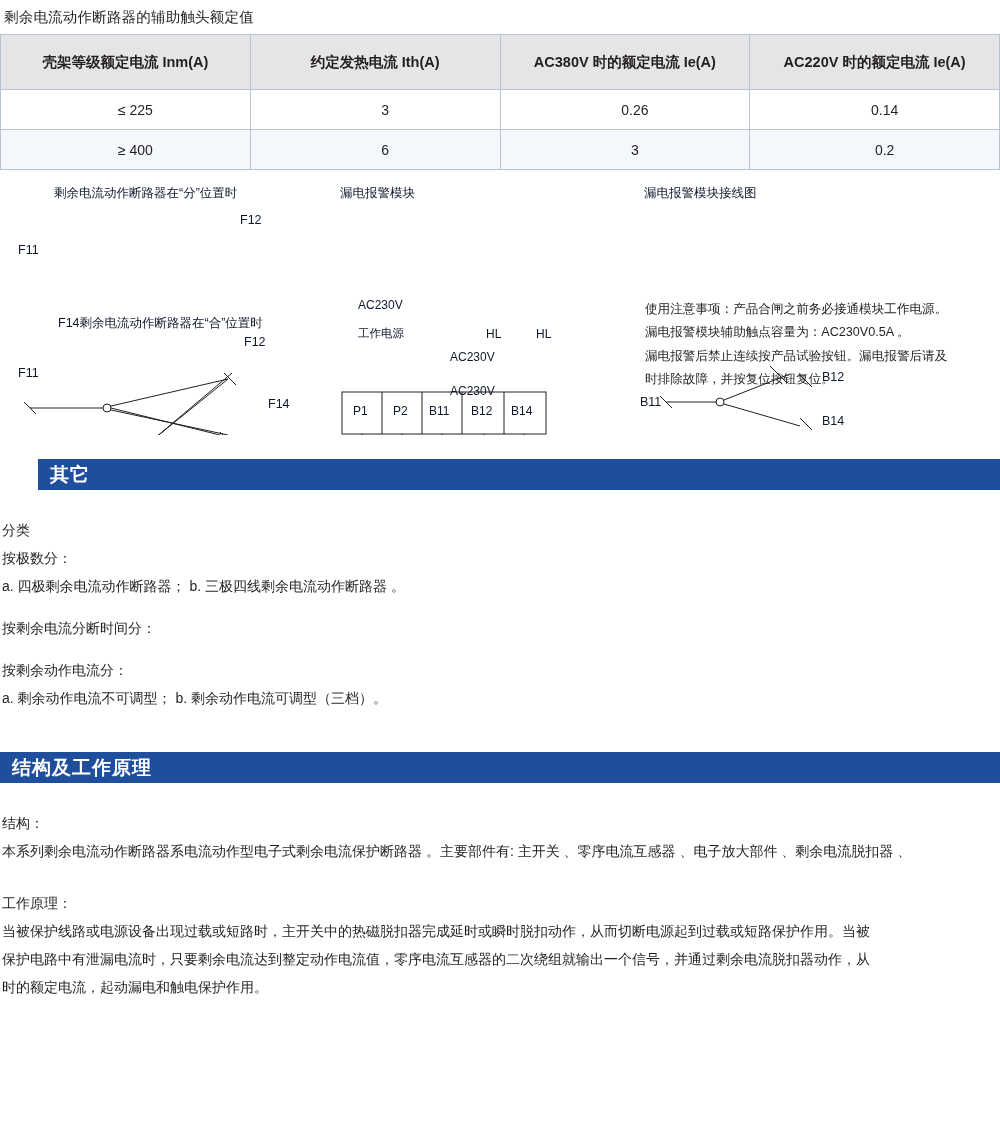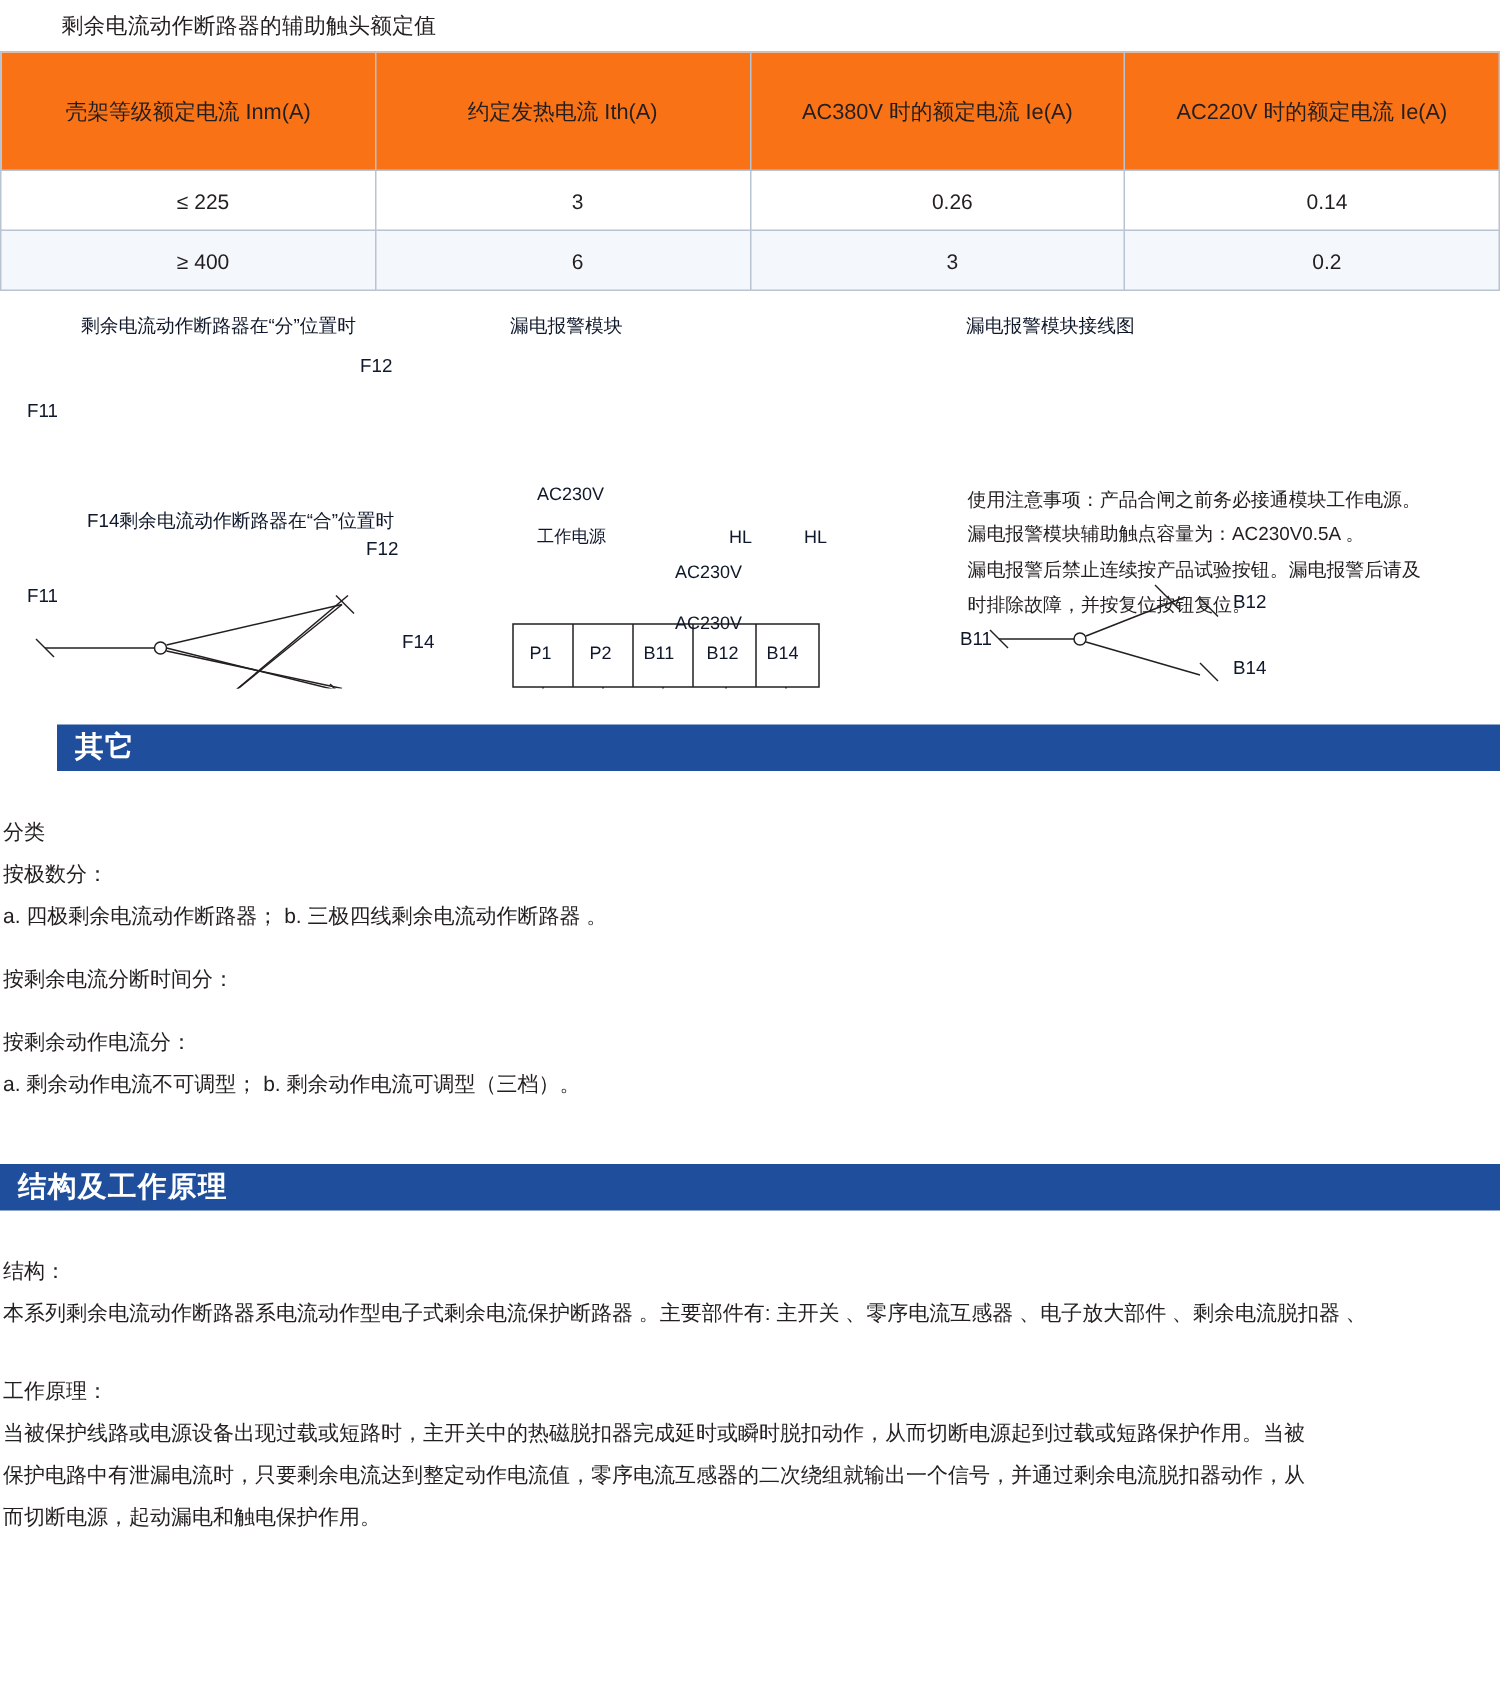--- a/index.html
+++ b/index.html
@@ -18,41 +18,41 @@
     position: relative;
     width: 1000px;
     padding: 0;
   }
   
   .top-caption {
     font-size: 14.5px;
     color: #231f20;
     padding: 8px 0 7px 4px;
     letter-spacing: .2px;
-    margin-left: 37px;
   }
   
   table.spec {
     width: 1000px;
     border-collapse: collapse;
     table-layout: fixed;
     font-size: 14px;
   }
   table.spec th, table.spec td {
     border: 1px solid #b9c4d2;
     text-align: center;
     color: #231f20;
     font-weight: normal;
     padding-left: 21px;
   }
   table.spec thead th {
-    background: #f97316;
+    background: #e5e5e5;
     height: 38px;
     font-size: 14.5px;
-    padding: 20px 2px;
+    padding: 8px 2px;
+    font-weight: bold;
   }
   table.spec tbody td {
     height: 37px;
     background: #ffffff;
     font-size: 14px;
   }
   table.spec tbody tr.alt td {
     background: #f4f7fb;
   }
   
@@ -264,16 +264,16 @@
 
   <div class="spacer-26"></div>
 
   <div class="body-text">
     <p>结构：</p>
     <p>本系列剩余电流动作断路器系电流动作型电子式剩余电流保护断路器 。主要部件有: 主开关 、零序电流互感器 、电子放大部件 、剩余电流脱扣器 、</p>
     <div class="gap-md"></div>
     <p>工作原理：</p>
     <p>当被保护线路或电源设备出现过载或短路时，主开关中的热磁脱扣器完成延时或瞬时脱扣动作，从而切断电源起到过载或短路保护作用。当被</p>
     <p>保护电路中有泄漏电流时，只要剩余电流达到整定动作电流值，零序电流互感器的二次绕组就输出一个信号，并通过剩余电流脱扣器动作，从</p>
-    <p>而切断电源，起动漏电和触电保护作用。</p>
+    <p>时的额定电流，起动漏电和触电保护作用。</p>
   </div>
 
 </div>
 
 </body></html>

